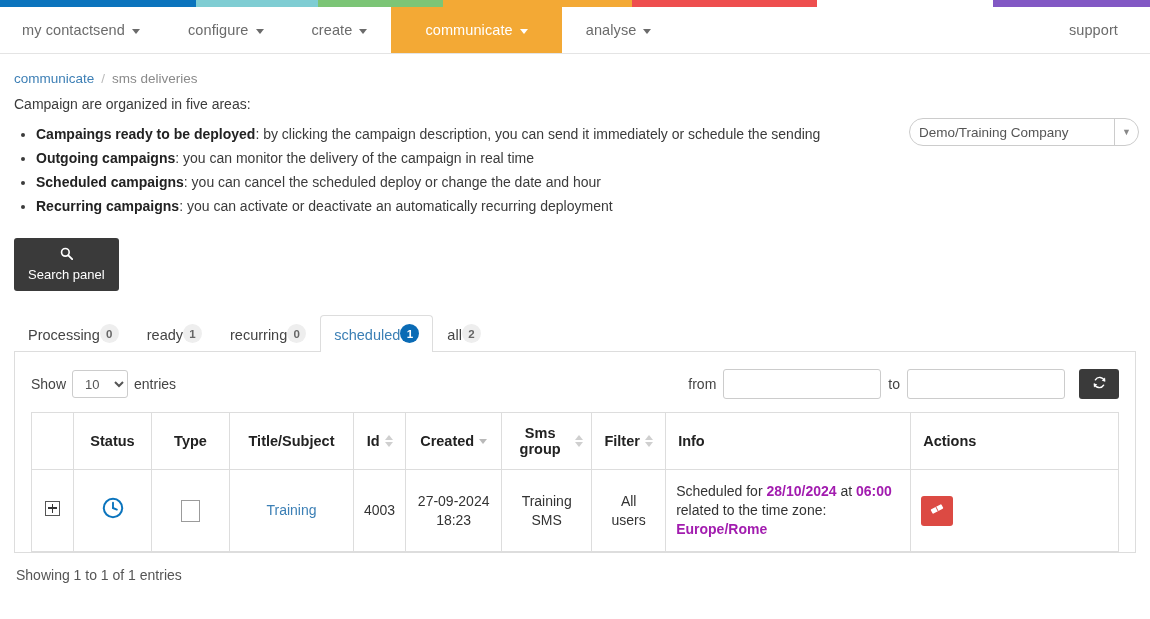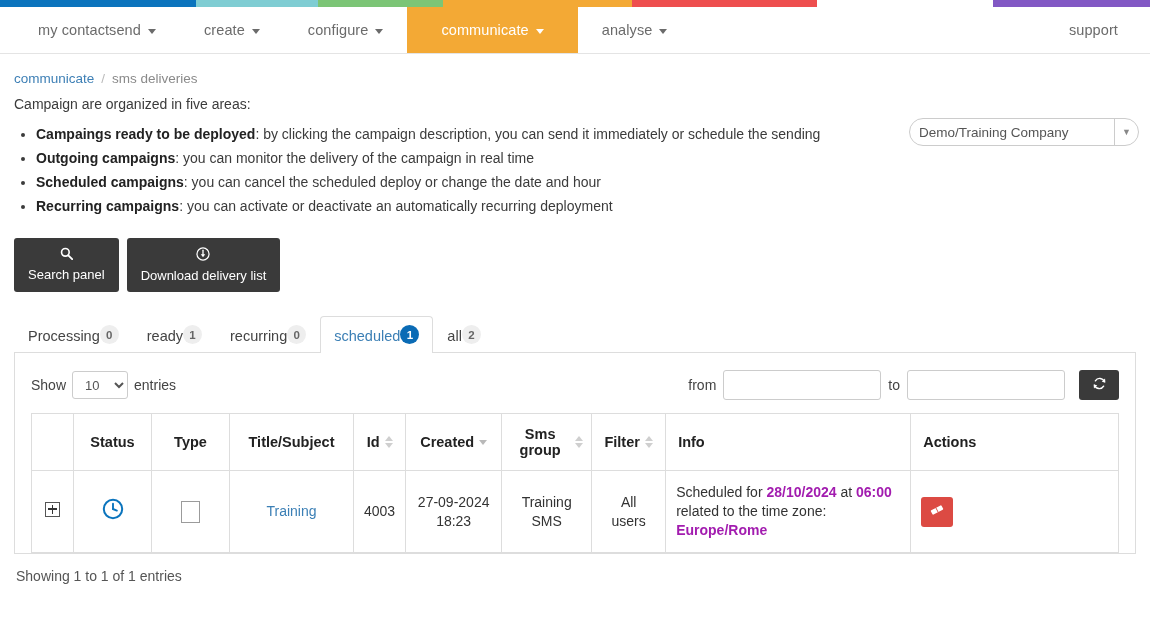--- a/index.html
+++ b/index.html
@@ -35,21 +35,21 @@
   .nav-item {
     display: flex;
     align-items: center;
     padding: 0 24px;
     font-size: 14.5px;
     color: #6b6b6b;
     white-space: nowrap;
     cursor: pointer;
     letter-spacing: .1px;
   }
-  .nav-item.first { padding-left: 38px; }
+  .nav-item.first { padding-left: 22px; }
   .nav-item.active {
     background: #f3a935;
     color: #ffffff;
     padding: 0 34px;
   }
   .caret {
     display: inline-block;
     margin-left: 7px;
     width: 0; height: 0;
     border-left: 4px solid transparent;
@@ -374,25 +374,25 @@
     <div class="seg" style="background: rgb(130, 88, 196); width: 157px;"></div>
   </div>
 
 <div class="navbar">
   <div class="nav-left">
     <div class="nav-item first">
       <span>my contactsend</span>
       <span class="caret"></span>
     </div>
     <div class="nav-item">
+      <span>configure</span>
+      <span class="caret"></span>
+    </div>
+    <div class="nav-item">
       <span>create</span>
-      <span class="caret"></span>
-    </div>
-    <div class="nav-item">
-      <span>configure</span>
       <span class="caret"></span>
     </div>
     <div class="nav-item active">
       <span>communicate</span>
       <span class="caret"></span>
     </div>
     <div class="nav-item">
       <span>analyse</span>
       <span class="caret"></span>
     </div>
@@ -436,30 +436,20 @@
 
   <div class="btnrow">
     <button class="btn-dark">
       <span>
         <svg width="13" height="13" viewBox="0 0 16 16" fill="none" xmlns="http://www.w3.org/2000/svg">
           <circle cx="6.6" cy="6.6" r="4.7" stroke="#ffffff" stroke-width="2"></circle>
           <line x1="10.2" y1="10.2" x2="15" y2="15" stroke="#ffffff" stroke-width="2.3" stroke-linecap="round"></line>
         </svg>
       </span>
       <span>Search panel</span>
-    </button>
-    <button class="btn-dark">
-      <span>
-        <svg width="14" height="14" viewBox="0 0 16 16" xmlns="http://www.w3.org/2000/svg">
-          <circle cx="8" cy="8" r="6.9" stroke="#ffffff" stroke-width="1.4" fill="none"></circle>
-          <line x1="8" y1="3.6" x2="8" y2="9.6" stroke="#ffffff" stroke-width="1.5" stroke-linecap="round"></line>
-          <polygon points="8,11.6 5.4,8.2 10.6,8.2" fill="#ffffff"></polygon>
-        </svg>
-      </span>
-      <span>Download delivery list</span>
     </button>
   </div>
 
   <div class="tabs">
     <div class="tab">
       <span>Processing</span>
       <span class="badge">0</span>
     </div>
     <div class="tab">
       <span>ready</span>

